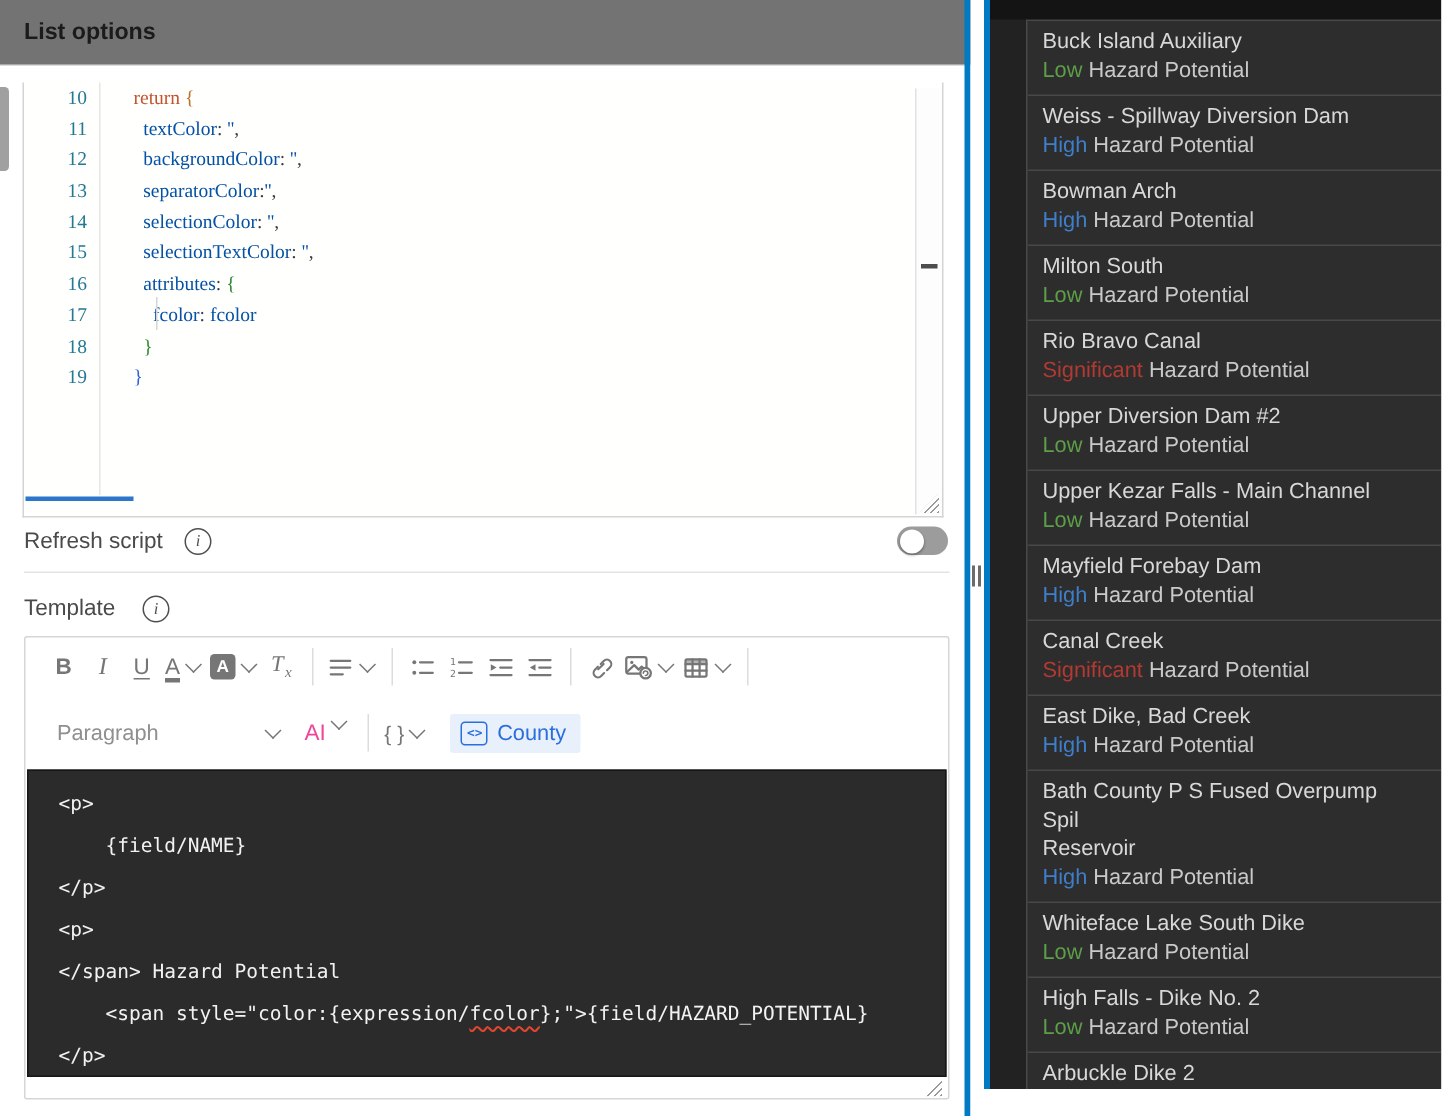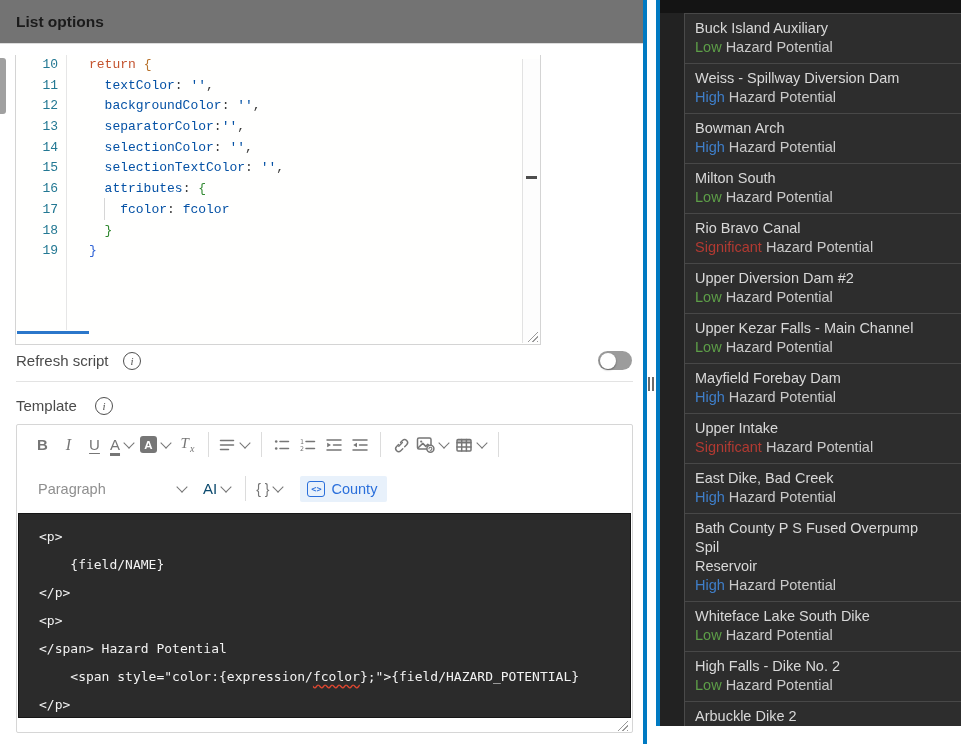--- a/index.html
+++ b/index.html
@@ -5,23 +5,23 @@
   html,body{margin:0;padding:0;background:#fff;}
   #app{position:relative;width:961px;height:744px;background:#fff;overflow:hidden;
        font-family:"Liberation Sans",sans-serif;-webkit-font-smoothing:antialiased;}
 
   
   .lp-header{position:absolute;left:0;top:0;width:727px;height:43px;background:#737373;border-bottom:1px solid #dcdcdc;padding-left:12px;}
   .lp-title{position:absolute;left:16px;top:13px;font-size:15.5px;font-weight:600;color:#1b1b1b;}
   .page-scroll-frag{position:absolute;left:0;top:58px;width:6px;height:56px;background:#a0a0a0;border-radius:0 3px 3px 0;}
 
   
-  .editor-box{position:absolute;left:15px;top:55px;width:526px;height:290px;background:#fffffe;
+  .editor-box{position:absolute;left:15px;top:55px;width:614px;height:290px;background:#fffffe;
               border-left:1px solid #d4d4d4;border-right:1px solid #d4d4d4;border-bottom:1px solid #d4d4d4;
-              font-family:Liberation Mono, monospace;font-size:13px;box-sizing:border-box;}
+              font-family:Liberation Serif, serif;font-size:13px;box-sizing:border-box;}
   .gutter{position:absolute;left:0;top:0;width:42px;text-align:right;color:#237893;}
   .gutter-border{position:absolute;left:50px;top:0;bottom:14px;width:1px;background:#e6e6e6;}
   .codecol{position:absolute;left:73px;top:0;right:20px;white-space:pre;}
   .code-line{height:20.7px;line-height:20.7px;}
   .c-kw{color:#c4532e}.c-b1{color:#b8722c}.c-b2{color:#318931}.c-b3{color:#2f63d6}
   .c-id{color:#0451a5}.c-st{color:#0451a5}.c-pl{color:#3b3b3b}
   .indent-guide{position:absolute;left:88px;top:143px;width:1px;height:22px;background:#d6d6d6;}
   .scroll-track{position:absolute;right:0;top:4px;bottom:1px;width:17px;border-left:1px solid #e2e2e2;background:#fdfdfd;}
   .vthumb{position:absolute;right:3px;top:117px;width:11px;height:3px;background:#4d4d4d;}
   .hthumb{position:absolute;left:1px;top:276px;width:72px;height:3px;background:#2b77ca;}
@@ -53,21 +53,21 @@
   .b-fontcolor{text-decoration:underline;text-decoration-thickness:2.5px;text-underline-offset:3px;}
   .hl-box{display:inline-flex;align-items:center;justify-content:center;width:17px;height:17px;border-radius:3px;
           background:#767676;color:#fff;font-size:11.5px;font-weight:700;}
   .b-removefmt{font-family:"Liberation Serif",serif;font-style:italic;}
   .b-removefmt sub{font-size:10px;margin-left:1px;}
   .chev{display:inline-block;width:7px;height:7px;border-right:1.6px solid #767676;border-bottom:1.6px solid #767676;
         transform:rotate(45deg);margin:-3px 2px 0 5px;}
   .tb-sep{width:1px;height:25px;background:#dcdcdc;margin:0 7px;}
   .para-dd{display:flex;align-items:center;width:150px;color:#8f8f8f;font-size:14.5px;cursor:pointer;}
   .para-dd .chev{margin-left:auto;}
-  .ai-dd{display:flex;align-items:center;color:#0c4a6e;font-size:15px;margin-left:15px;cursor:pointer;}
+  .ai-dd{display:flex;color:#ec4899;font-size:15px;margin-left:15px;cursor:pointer;}
   .braces-dd{display:flex;align-items:center;color:#767676;font-size:14px;cursor:pointer;}
   .source-btn{display:flex;align-items:center;margin-left:16px;background:#e8f1fb;border:none;border-radius:2px;
               padding:5px 10px 5px 7px;color:#2a6fdb;font-size:14.5px;cursor:pointer;gap:6px;}
   .source-ic{display:inline-flex;align-items:center;justify-content:center;width:16px;height:14px;
              border:1.5px solid #2a6fdb;border-radius:3px;font-size:8.5px;font-weight:700;color:#2a6fdb;
              font-family:"DejaVu Sans Mono",monospace;}
 
   .src-area{position:absolute;left:1px;right:1px;top:88px;height:205px;background:#2b2b2b;border:1px solid #161616;
             box-sizing:border-box;color:#f2f2f2;font-family:"DejaVu Sans Mono",monospace;font-size:13px;
             padding:9px 0 0 20px;overflow:hidden;}
@@ -300,21 +300,21 @@
         </div>
         <div class="rp-item">
           <div class="rp-name">Upper Kezar Falls - Main Channel</div>
           <div class="rp-hazard"><span style="color: rgb(93, 158, 72);">Low</span><span> Hazard Potential</span></div>
         </div>
         <div class="rp-item">
           <div class="rp-name">Mayfield Forebay Dam</div>
           <div class="rp-hazard"><span style="color: rgb(63, 127, 202);">High</span><span> Hazard Potential</span></div>
         </div>
         <div class="rp-item">
-          <div class="rp-name">Upper Intake</div>
+          <div class="rp-name">Canal Creek</div>
           <div class="rp-hazard"><span style="color: rgb(178, 58, 50);">Significant</span><span> Hazard Potential</span></div>
         </div>
         <div class="rp-item">
           <div class="rp-name">East Dike, Bad Creek</div>
           <div class="rp-hazard"><span style="color: rgb(63, 127, 202);">High</span><span> Hazard Potential</span></div>
         </div>
         <div class="rp-item">
           <div class="rp-name">Bath County P S Fused Overpump Spil
 Reservoir</div>
           <div class="rp-hazard"><span style="color: rgb(63, 127, 202);">High</span><span> Hazard Potential</span></div>

